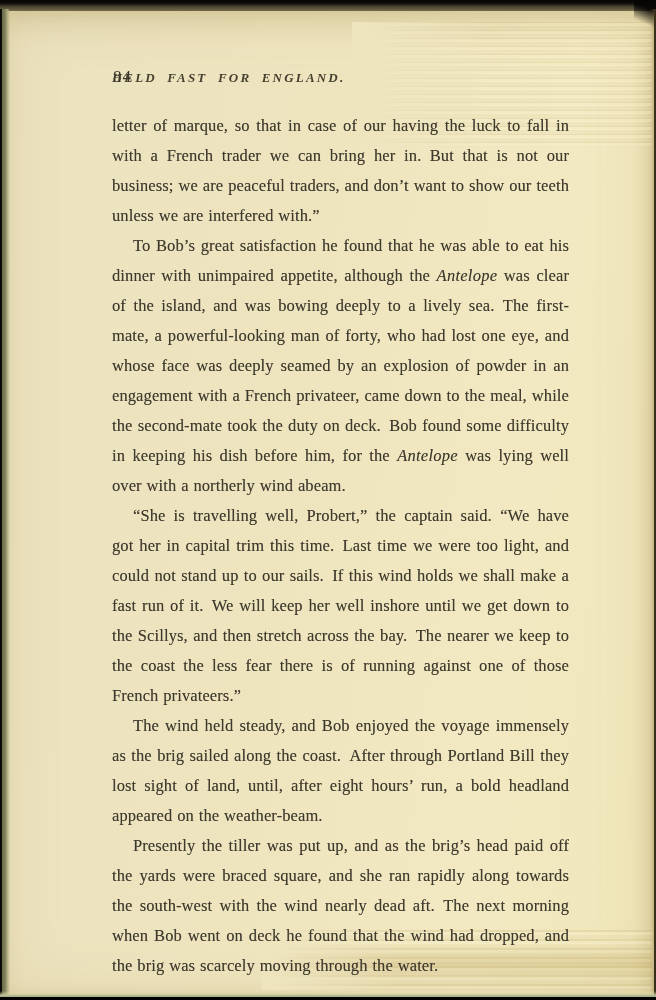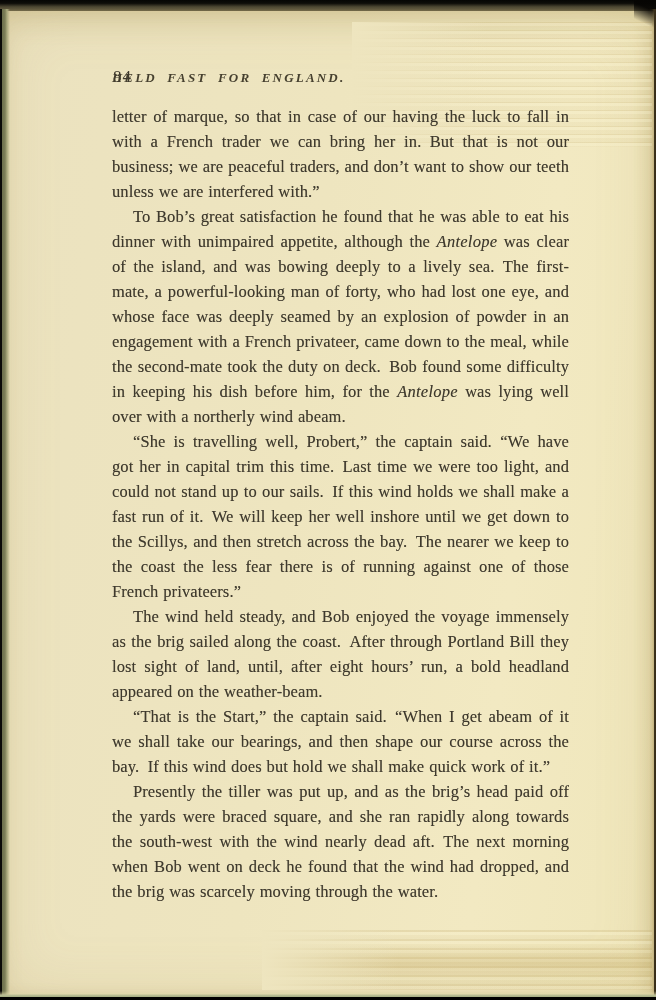--- a/index.html
+++ b/index.html
@@ -99,23 +99,23 @@
   }
   .running-title {
     text-align: left;
     font-size: 13px; font-weight: bold;
     letter-spacing: 2.2px; word-spacing: 5px;
     color: var(--header_ink, #46402f);
     padding-top: 3px;
     font-style: italic;
   }
   .bodytext {
-    margin-top: 17px;
+    margin-top: 24px;
     font-size: 16.4px;
-    line-height: 25px;
+    line-height: 30px;
     text-align: justify;
     letter-spacing: 0.15px;
     word-spacing: 0.6px;
     color: var(--ink, #3e392d);
     text-shadow: 0.2px 0.2px 0.3px rgba(62,57,45,0.45);
   }
   .bodytext p { margin: 0; }
   .bodytext p.indent { text-indent: 21px; }
   .bodytext i { letter-spacing: 0.3px; }
 </style>
@@ -129,21 +129,20 @@
     <div class="content">
       <div class="running-head">
         <span class="pagenum">84</span>
         <div class="running-title">HELD FAST FOR ENGLAND.</div>
       </div>
       <div class="bodytext" id="paragraphs">
           <p><span>letter of marque, so that in case of our having the luck to fall in with a French trader we can bring her in. But that is not our business; we are peaceful traders, and don’t want to show our teeth unless we are interfered with.”</span></p>
           <p class="indent"><span>To Bob’s great satisfaction he found that he was able to eat his dinner with unimpaired appetite, although the </span><i>Antelope</i><span> was clear of the island, and was bowing deeply to a lively sea. The first-mate, a powerful-looking man of forty, who had lost one eye, and whose face was deeply seamed by an explosion of powder in an engagement with a French privateer, came down to the meal, while the second-mate took the duty on deck. Bob found some difficulty in keeping his dish before him, for the </span><i>Antelope</i><span> was lying well over with a northerly wind abeam.</span></p>
           <p class="indent"><span>“She is travelling well, Probert,” the captain said. “We have got her in capital trim this time. Last time we were too light, and could not stand up to our sails. If this wind holds we shall make a fast run of it. We will keep her well inshore until we get down to the Scillys, and then stretch across the bay. The nearer we keep to the coast the less fear there is of running against one of those French privateers.”</span></p>
           <p class="indent"><span>The wind held steady, and Bob enjoyed the voyage immensely as the brig sailed along the coast. After through Portland Bill they lost sight of land, until, after eight hours’ run, a bold headland appeared on the weather-beam.</span></p>
-          <p class="indent"><span>“That is the Start,” the captain said. “When I get abeam of it we shall take our bearings, and then shape our course across the bay. If this wind does but hold we shall make quick work of it.”</span></p>
           <p class="indent"><span>Presently the tiller was put up, and as the brig’s head paid off the yards were braced square, and she ran rapidly along towards the south-west with the wind nearly dead aft. The next morning when Bob went on deck he found that the wind had dropped, and the brig was scarcely moving through the water.</span></p>
         </div>
     </div>
   </div>
   <div class="edge-top"></div>
   <div class="corner-tr"></div>
   <div class="edge-left"></div>
   <div class="edge-right"></div>
   <div class="edge-bottom"></div>
 </div>

